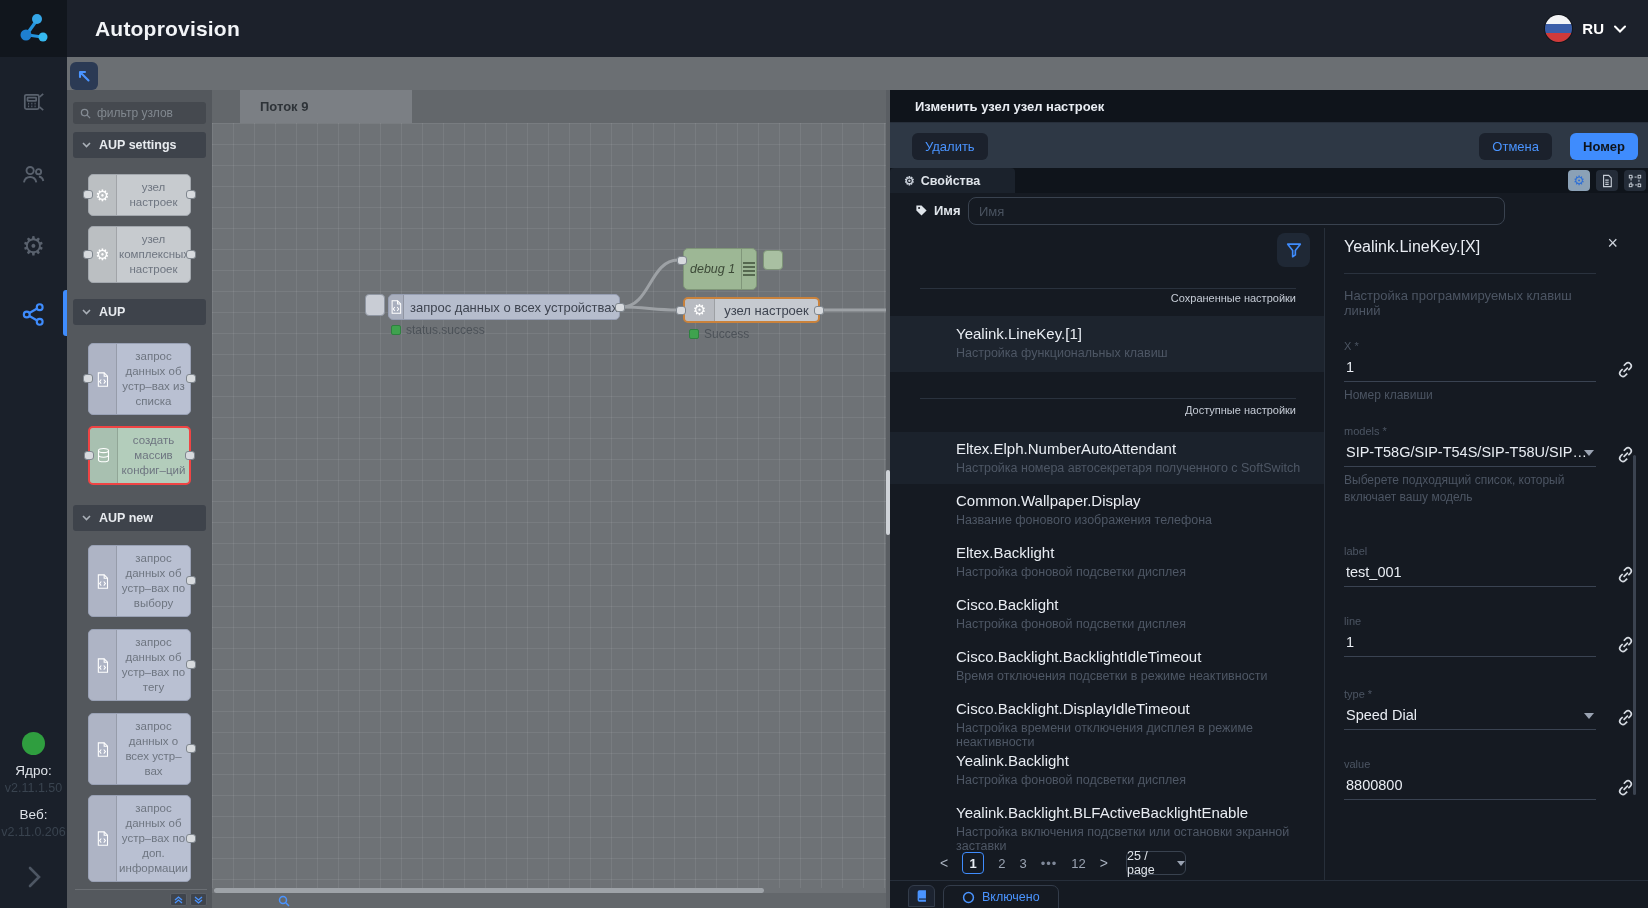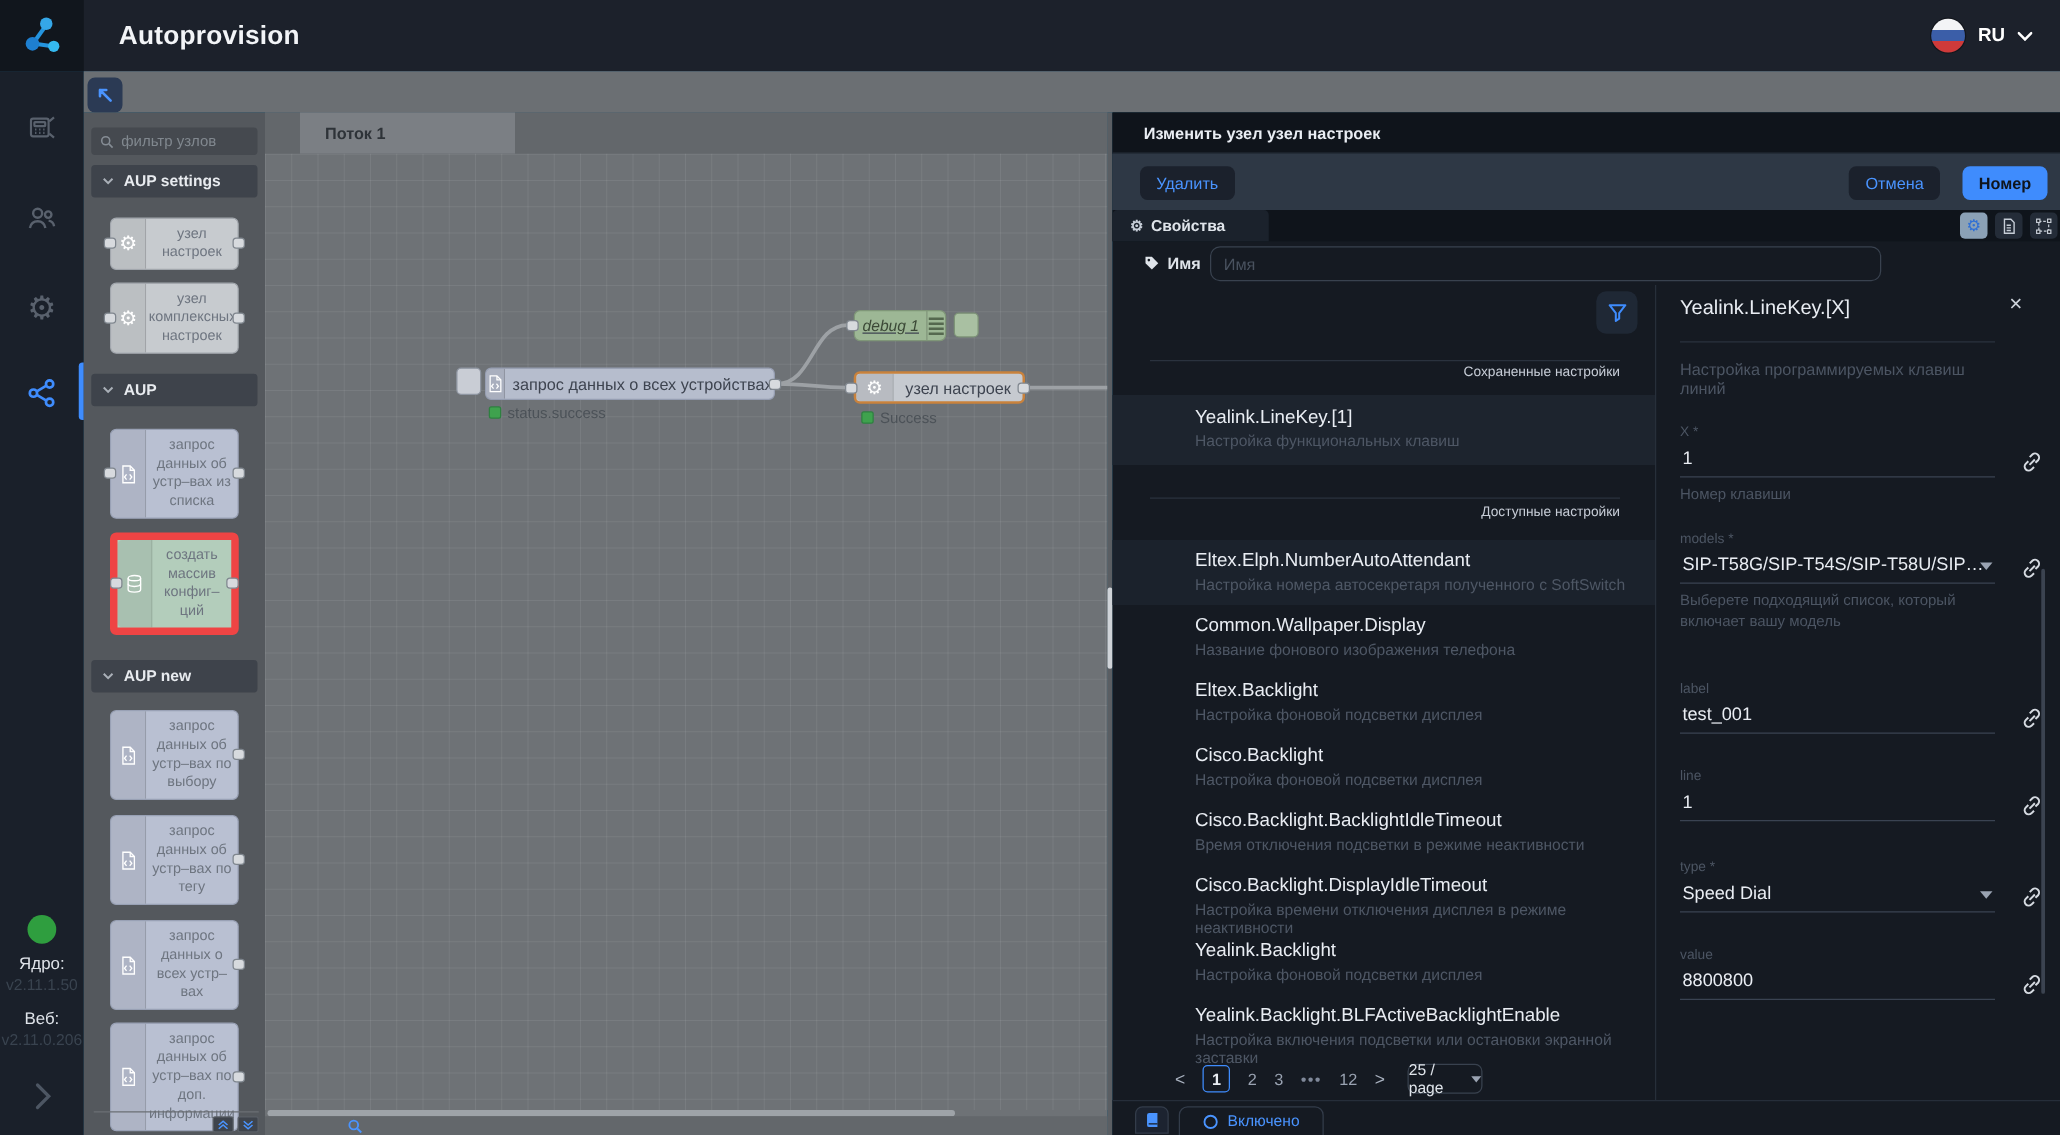--- a/index.html
+++ b/index.html
@@ -34,21 +34,21 @@
   .pfilter { margin:12px 6px 0; height:22px; background:#45494f; border-radius:3px; display:flex; align-items:center; gap:6px; padding:0 7px; }
   .pfilter input { flex:1; background:transparent; border:none; outline:none; color:#9aa1a9; font-size:12px; width:90px; font-family:"Liberation Sans",sans-serif; }
   .pfilter input::placeholder { color:#81888f; }
   .psec { margin:0 6px; height:26px; background:#3e434b; border-radius:3px; display:flex; align-items:center; gap:8px; padding:0 9px; color:#e8ebef; font-weight:bold; font-size:12.5px; cursor:pointer; }
   .psec .chev { color:#aab0b8; display:flex; }
   .pnode { width:103px; margin:0 auto; position:relative; border-radius:5px; cursor:grab; }
   .pnode-label { display:block; margin-left:28px; padding:5px 2px; font-size:11.5px; line-height:15px; text-align:center; color:#6e7580; }
   .pnode-icon { position:absolute; left:0; top:0; bottom:0; width:28px; display:flex; align-items:center; justify-content:center; background:rgba(0,0,0,.06); border-right:1px solid rgba(0,0,0,.14); border-radius:4px 0 0 4px; color:#fff; }
   .n-gray  { background:#c7cbcf; border:1px solid #a2a7ad; }
   .n-blue  { background:#b9c0d2; border:1px solid #99a1b5; }
-  .n-green { background:#b3cdbb; border:6px solid #ef4444; }
+  .n-green { background:#b3cdbb; border:2px solid #ef4444; }
   .pport { position:absolute; width:10px; height:9px; background:#d7dade; border:1px solid #7f868e; border-radius:3px; top:50%; margin-top:-5px; }
   .pl { left:-6px; } .pr { right:-6px; }
   .mt16{margin-top:16px}.mt10{margin-top:10px}.mt8{margin-top:8px}.mt18{margin-top:18px}.mt11{margin-top:11px}.mt20{margin-top:20px}.mt14{margin-top:14px}.mt12{margin-top:12px}
   .pal-foot { position:absolute; bottom:2px; left:8px; right:5px; border-top:1px solid #6b6f74; padding-top:3px; display:flex; justify-content:flex-end; gap:3px; }
   .pal-foot button { width:17px; height:13px; background:#3f444c; border:1px solid #5a5f66; border-radius:2px; display:flex; align-items:center; justify-content:center; cursor:pointer; padding:0; }
 
   
   .canvas { position:absolute; left:212px; top:90px; width:674px; bottom:0; background:#6e7276; }
   .tabrow { position:absolute; left:0; top:0; right:0; height:33px; background:#63676b; }
   .flowtab { position:absolute; left:28px; top:0; width:172px; height:33px; background:#7b7f84; color:#2e3338; font-weight:bold; font-size:13px; line-height:33px; padding-left:20px; cursor:pointer; }
@@ -56,21 +56,21 @@
     background-color:#6e7276;
     background-image:linear-gradient(rgba(255,255,255,.07) 1px, transparent 1px),
                      linear-gradient(90deg, rgba(255,255,255,.07) 1px, transparent 1px);
     background-size:21px 21px; }
   .wires { position:absolute; inset:0; }
   .cnode { position:absolute; height:26px; border-radius:5px; display:flex; align-items:center; font-size:13px; color:#3e4450; cursor:pointer; }
   .cnode-icon { width:30px; align-self:stretch; display:flex; align-items:center; justify-content:center; background:rgba(0,0,0,.07); border-right:1px solid rgba(0,0,0,.15); border-radius:4px 0 0 4px; color:#fff; }
   .cnode-label { flex:1; text-align:center; padding:0 6px; white-space:nowrap; }
   .node-query { left:176px; top:171px; width:232px; background:#b6bdcd; border:1px solid #969eb2; }
   .node-settings { left:471px; top:174px; width:137px; background:#c6cad0; border:2px solid #c9823c; }
-  .node-debug { left:471px; top:125px; width:74px; height:25px; background:#9db795; border:1px solid #7f9678;text-decoration:underline; }
+  .node-debug { left:471px; top:125px; width:74px; height:42px; background:#9db795; border:1px solid #7f9678; }
   .node-debug .cnode-label { font-style:italic; color:#3c4937; font-size:12.5px; }
   .ham { width:22px; align-self:stretch; border-left:1px solid rgba(0,0,0,.18); display:flex; flex-direction:column; gap:2px; align-items:center; justify-content:center; cursor:pointer; }
   .ham i { display:block; width:12px; height:2px; background:#55684f; }
   .inject-btn { position:absolute; left:153px; top:171px; width:20px; height:22px; background:#c9cdd5; border:1px solid #8f96a2; border-radius:4px; cursor:pointer; }
   .debug-btn { position:absolute; left:551px; top:127px; width:20px; height:20px; background:#a9c0a2; border:1px solid #7d9377; border-radius:4px; cursor:pointer; }
   .cport { position:absolute; width:10px; height:9px; background:#d7dade; border:1px solid #7f868e; border-radius:3px; cursor:crosshair; }
   .nstatus { position:absolute; display:flex; align-items:center; gap:5px; font-size:12px; color:#4c5258; }
   .sdot { width:10px; height:10px; border-radius:2px; background:#3fa24e; border:1px solid #2e8040; }
   .hscroll { position:absolute; bottom:15px; left:2px; width:550px; height:5px; background:#a7acb1; border-radius:3px; opacity:.85; cursor:pointer; }
   .canvas-bottom { position:absolute; bottom:0; left:0; right:0; height:15px; background:#63676b; }
@@ -347,21 +347,21 @@
       <button>
           <svg width="9" height="8" viewBox="0 0 9 8">
             <path d="M1 1 L4.5 4 L8 1 M1 4 L4.5 7 L8 4" stroke="#4a94ff" stroke-width="1.3" fill="none"></path>
           </svg>
         </button>
     </div>
   </aside>
 
   <div class="canvas">
     <div class="tabrow">
-      <div class="flowtab">Поток 1</div>
+      <div class="flowtab">Поток 9</div>
     </div>
     <div class="grid">
       <svg class="wires" width="674" height="765" viewBox="0 0 674 765">
         <path d="M410 184 C438 184 438 137 466 137" stroke="#9da1a5" stroke-width="3" fill="none" stroke-linecap="round"></path>
         <path d="M410 184 C432 184 443 187 465 187" stroke="#9da1a5" stroke-width="3" fill="none" stroke-linecap="round"></path>
         <path d="M609 187 L674 187" stroke="#9da1a5" stroke-width="3" fill="none" stroke-linecap="round"></path>
       </svg>
 
       <button class="inject-btn"></button>
       <div class="cnode node-query">

